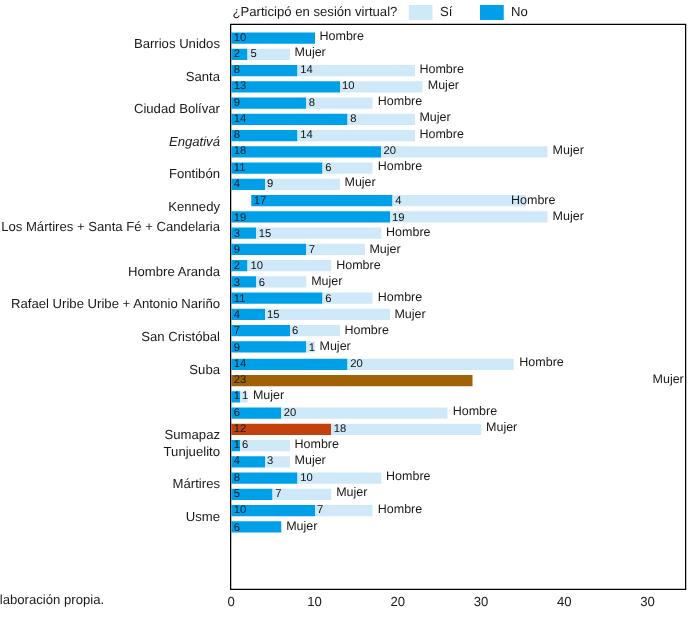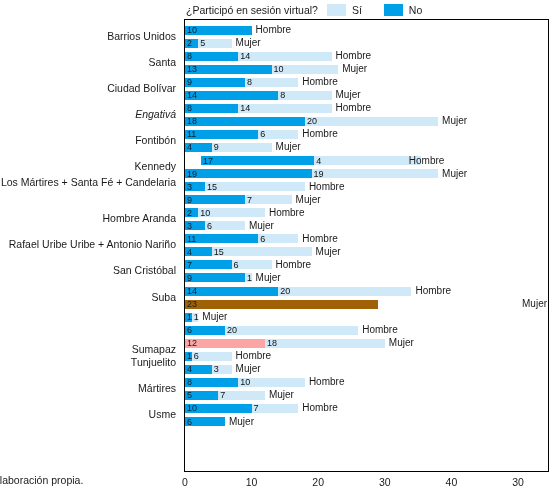--- a/index.html
+++ b/index.html
@@ -316,21 +316,21 @@
         <div class="barrow" style="top: 305.65px;">
           <div class="seg no" style="width: 39.9633px; background: rgb(0, 160, 232);">
             <span class="v">6</span>
           </div>
           <div class="seg si" style="width: 133.211px; background: rgb(207, 233, 249);">
             <span class="v">20</span>
           </div>
           <span class="rowlbl" style="left: 177.174px;">Hombre</span>
         </div>
         <div class="barrow" style="top: 318.7px;">
-          <div class="seg no" style="width: 79.9266px; background: #fca5a5;">
+          <div class="seg no" style="width: 79.9266px; background: #c2410c;">
             <span class="v">12</span>
           </div>
           <div class="seg si" style="width: 119.89px; background: rgb(207, 233, 249);">
             <span class="v">18</span>
           </div>
           <span class="rowlbl" style="left: 203.817px;">Mujer</span>
         </div>
         <div class="barrow" style="top: 331.75px;">
           <div class="seg no" style="width: 6.66055px; background: rgb(0, 160, 232);">
             <span class="v">1</span>

